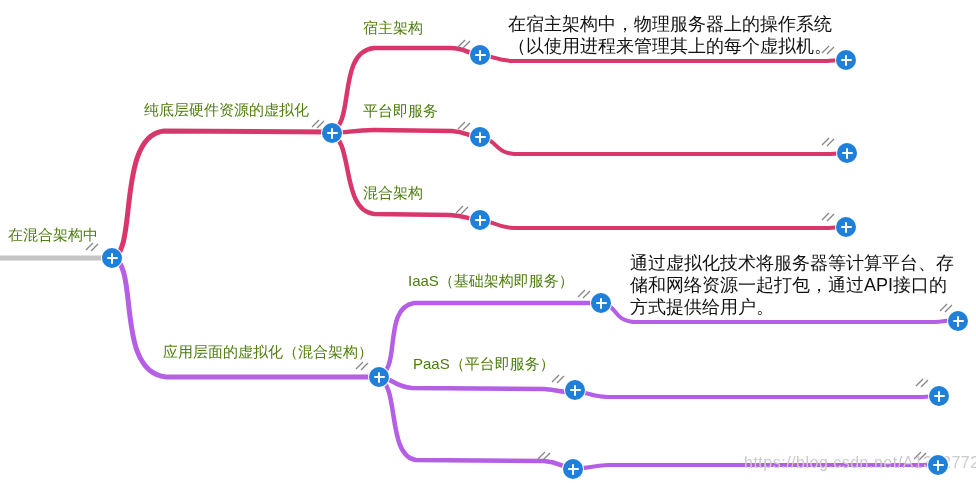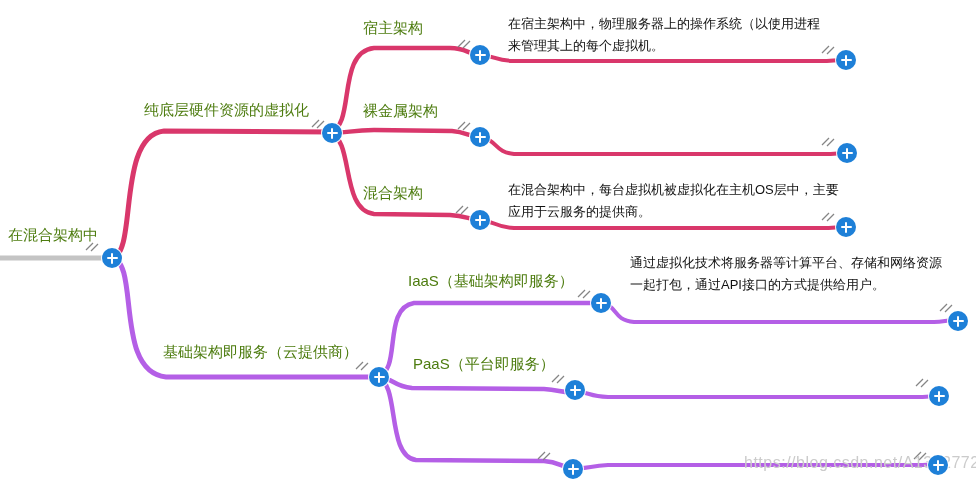--- a/index.html
+++ b/index.html
@@ -6,21 +6,21 @@
   #stage{
     position:relative;width:976px;height:485px;overflow:hidden;background:#ffffff;
     font-family:"Liberation Sans","DejaVu Sans",sans-serif;color:#1a1a1a;
   }
   #wires{position:absolute;left:0;top:0;z-index:1;}
   .lbl{
     position:absolute;z-index:2;font-size:15px;line-height:18px;white-space:nowrap;
     color:#4d7c0f;cursor:default;
   }
   .note{
-    position:absolute;z-index:2;font-size:13px;line-height:22px;color:#111;
+    position:absolute;z-index:2;font-size:18px;line-height:22px;color:#111;
     word-break:break-all;cursor:default;
   }
   .plus{
     position:absolute;z-index:4;width:20px;height:20px;border-radius:50%;
     background:#1e80d8;box-shadow:0 0 0 1px rgba(255,255,255,.9);cursor:pointer;
   }
   .plus::before,.plus::after{
     content:"";position:absolute;background:#ffffff;border-radius:2px;
   }
   .plus::before{left:4.5px;top:8.75px;width:11px;height:2.5px;}
@@ -119,28 +119,27 @@
       <g>
           <line x1="914" y1="459" x2="921" y2="452"></line>
           <line x1="919" y1="460" x2="926" y2="453"></line>
         </g>
     </g>
   </svg>
 
   <div class="lbl" style="left:8px;top:226px">在混合架构中</div>
   <div class="lbl" style="left:144px;top:101px">纯底层硬件资源的虚拟化</div>
   <div class="lbl" style="left:363px;top:19px">宿主架构</div>
-  <div class="lbl" style="left:363px;top:102px">裸金属架构</div>
+  <div class="lbl" style="left:363px;top:102px">平台即服务</div>
   <div class="lbl" style="left:363px;top:184px">混合架构</div>
-  <div class="lbl" style="left:163px;top:343px">基础架构即服务（云提供商）</div>
+  <div class="lbl" style="left:163px;top:343px">应用层面的虚拟化（混合架构）</div>
   <div class="lbl" style="left:413px;top:355px">PaaS（平台即服务）</div>
   <div class="lbl" style="left:408px;top:272px">IaaS（基础架构即服务）</div>
 
   <div class="note" style="left:508px;top:13px;width:324px">在宿主架构中，物理服务器上的操作系统（以使用进程来管理其上的每个虚拟机。</div>
-  <div class="note" style="left:508px;top:179px;width:332px">在混合架构中，每台虚拟机被虚拟化在主机OS层中，主要应用于云服务的提供商。</div>
   <div class="note" style="left:630px;top:252px;width:324px">通过虚拟化技术将服务器等计算平台、存储和网络资源一起打包，通过API接口的方式提供给用户。</div>
 
   <div class="watermark" style="left:744px;top:454px">https://blog.csdn.net/A1342772</div>
 
   <div class="plus" style="left:102px;top:248px"></div>
   <div class="plus" style="left:322px;top:123px"></div>
   <div class="plus" style="left:470px;top:45px"></div>
   <div class="plus" style="left:836px;top:50px"></div>
   <div class="plus" style="left:470px;top:127px"></div>
   <div class="plus" style="left:837px;top:143px"></div>

